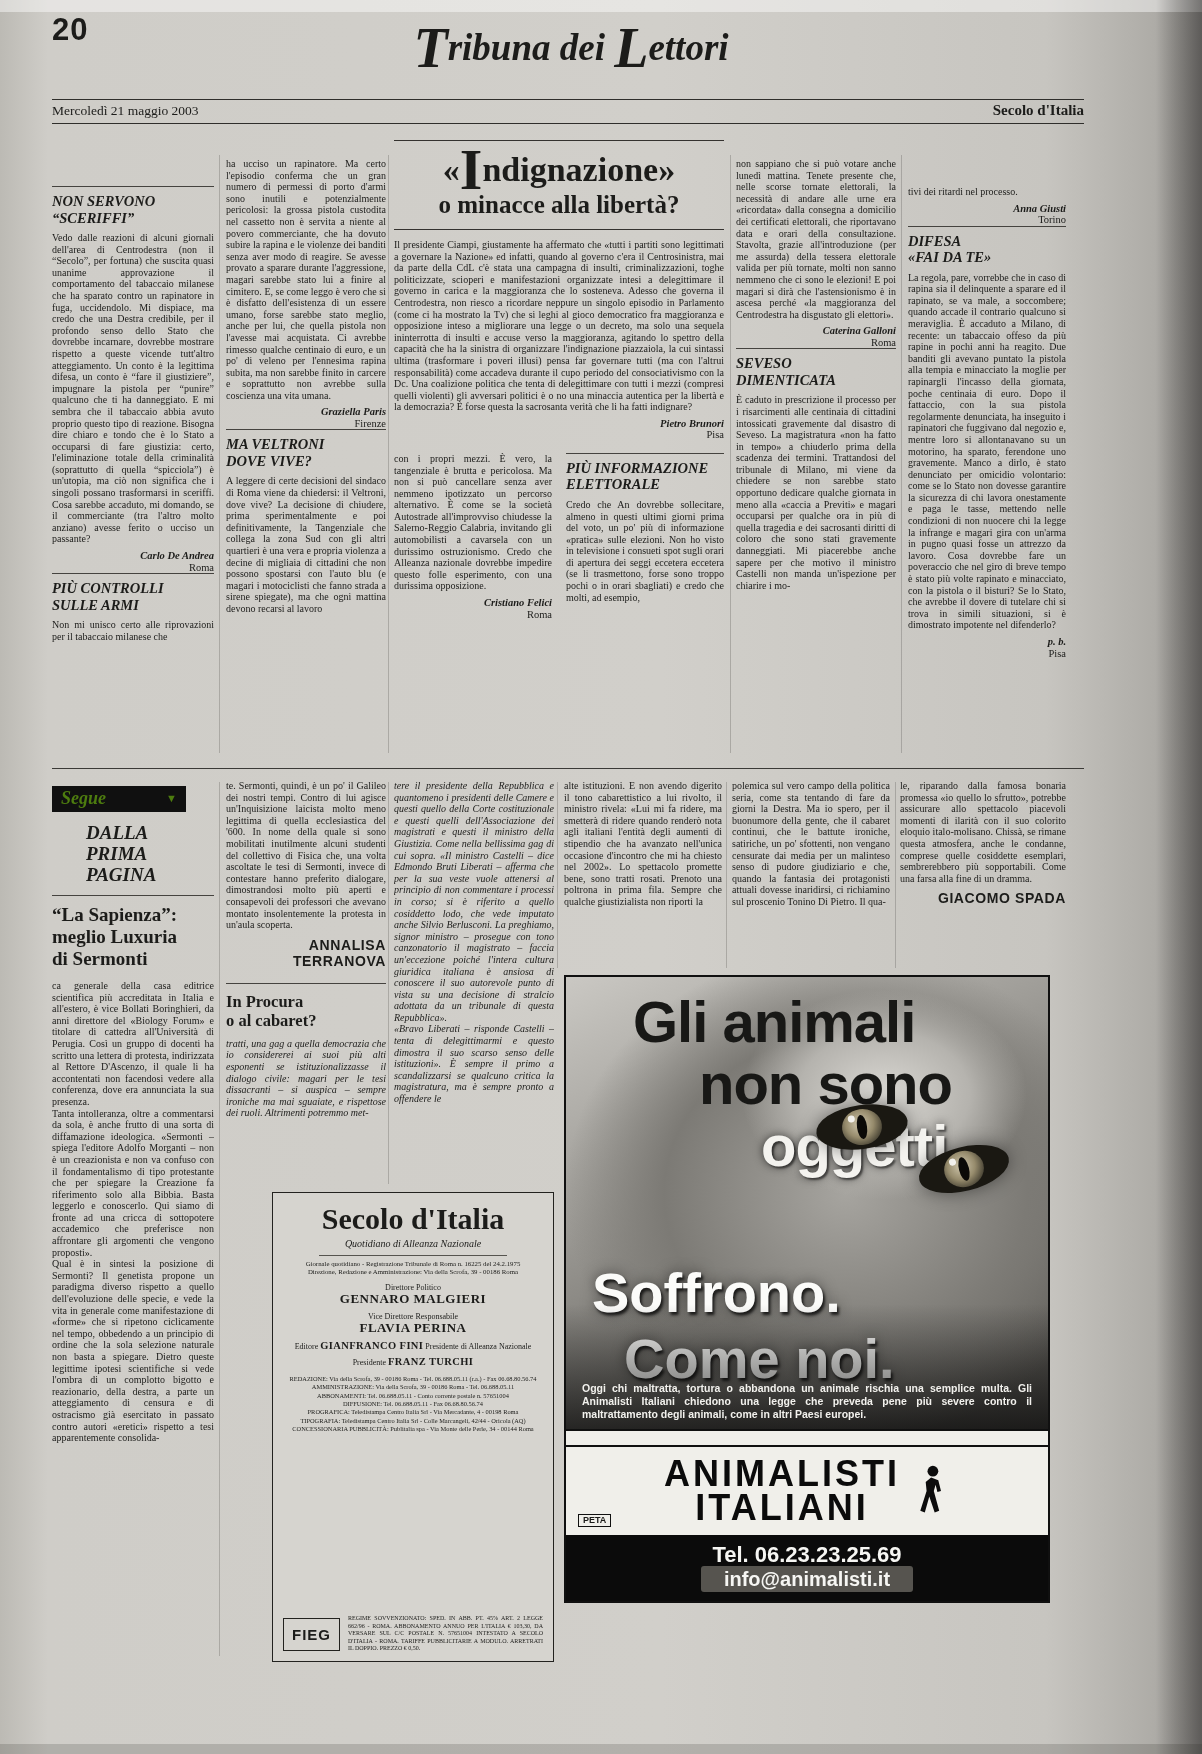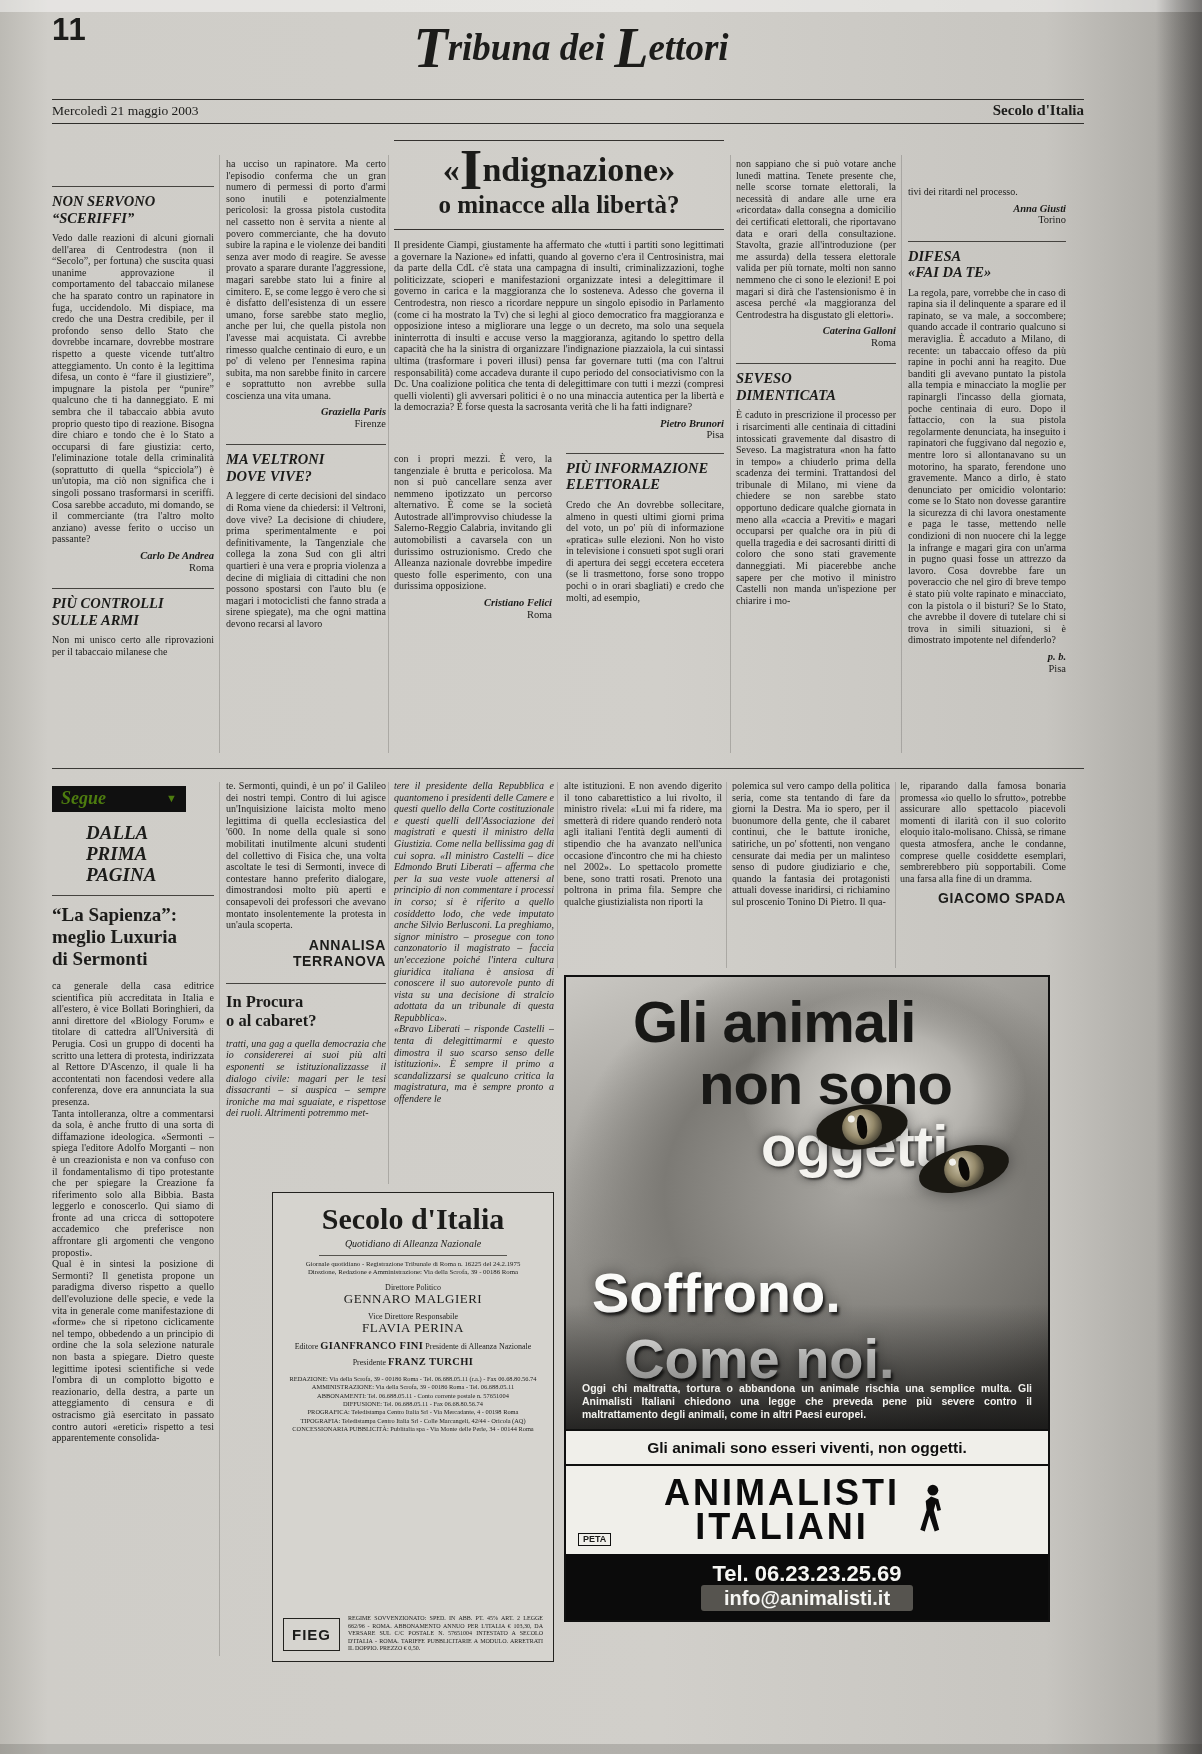--- a/index.html
+++ b/index.html
@@ -29,21 +29,21 @@
   #l-col1 { left:52px;  top:186px; width:162px; height:578px; }
   #l-col2 { left:226px; top:158px; width:160px; height:606px; }
   #l-center{ left:394px; top:140px; width:330px; height:624px; }
   #l-col4 { left:736px; top:158px; width:160px; height:606px; }
   #l-col5 { left:908px; top:186px; width:158px; height:578px; }
 
   .body { font-size:10px; line-height:11.6px; text-align:justify; white-space:pre-line; }
   .italic { font-style:italic; }
   .lethead { font-style:italic; font-weight:bold; font-size:14.5px; line-height:16.5px; white-space:pre-line;
     border-top:1px solid #45433f; padding-top:6px; margin-bottom:6px; }
-  .followup { margin-top:15px; }
+  .followup { }
   .sig { margin-top:5px; text-align:right; font-size:10.5px; line-height:11.5px; }
   .sig .name { font-weight:bold; font-style:italic; }
   .sig .place { display:block; }
 
   .bighead { border-top:1.5px solid #34322f; border-bottom:1.5px solid #34322f; text-align:center; padding:8px 0 10px; font-weight:bold; }
   .bh1 { font-size:34px; line-height:42px; }
   .bigcap { font-size:58px; line-height:42px; vertical-align:-8px; }
   .bh2 { font-size:25px; line-height:28px; }
   .widebody { margin-top:9px; }
   .subcols { display:flex; gap:14px; margin-top:12px; }
@@ -70,21 +70,21 @@
   .protitle { font-weight:bold; font-size:16.5px; line-height:19px; white-space:pre-line; margin:14px 0 8px; border-top:1px solid #45433f; padding-top:8px; }
 
   
   .mbox { position:absolute; left:272px; top:1192px; width:282px; height:470px; border:1.5px solid #23221f; background:#d6d4cf;
     display:flex; flex-direction:column; align-items:center; padding:10px 10px 8px; text-align:center; }
   .mb-title { font-weight:bold; font-size:30px; line-height:1.05; }
   .mb-sub { font-size:10px; font-style:italic; margin-top:3px; }
   .mb-rule { width:72%; height:1px; background:#56544f; margin:6px auto 4px; }
   .mb-reg { font-size:6.8px; line-height:8.6px; white-space:pre-line; }
   .mb-role { font-size:8px; margin-top:6px; }
-  .mb-name { font-weight:normal; font-size:13px; line-height:14px; letter-spacing:.5px; }
+  .mb-name { font-weight:bold; font-size:13px; line-height:14px; letter-spacing:.5px; }
   .mb-line { font-size:8px; margin-top:5px; }
   .mb-line b { font-size:10.5px; letter-spacing:.4px; }
   .mb-small { flex:1; margin-top:8px; font-size:6.4px; line-height:8.4px; white-space:pre-line; }
   .mb-bottomrow { display:flex; align-items:center; gap:8px; width:100%; margin-top:6px; }
   .fieg { border:1.5px solid #23221f; padding:7px 8px; font-family:"Liberation Sans","DejaVu Sans",sans-serif; font-weight:bold; font-size:15px; letter-spacing:1px; }
   .mb-bottom { flex:1; font-size:6px; line-height:7.6px; text-align:justify; }
 
   
   .ad { position:absolute; left:564px; top:975px; width:486px; border:2px solid #101010; background:#e9e8e3; }
   .ad-photo { position:relative; height:452px; overflow:hidden;
@@ -123,21 +123,21 @@
   .ad-telbar .email { background:#56544f; padding:3px 23px; border-radius:3px; font-size:20px; }
 </style>
 </head>
 <body>
 
 <div class="page">
   <div class="edge-top"></div>
   <div class="edge-right"></div>
   <div class="edge-bottom"></div>
 
-  <div class="pagenum">11</div>
+  <div class="pagenum">20</div>
   <div class="masthead">
     <span class="cap">T</span><span class="rest">ribuna dei </span><span class="cap">L</span><span class="rest">ettori</span>
   </div>
   <div class="hrule r1"></div>
   <div class="daterow">
     <span class="date">Mercoledì 21 maggio 2003</span>
     <span class="pub">Secolo d'Italia</span>
   </div>
   <div class="hrule r2"></div>
 
@@ -333,21 +333,20 @@
           <div class="iris">
             <div class="pupil"></div>
             <div class="glint"></div>
           </div>
         </div>
       <div class="ad-s1">Soffrono.</div>
       <div class="ad-s2">Come noi.</div>
       <p class="ad-para">Oggi chi maltratta, tortura o abbandona un animale rischia una semplice multa. Gli Animalisti Italiani chiedono una legge che preveda pene più severe contro il maltrattamento degli animali, come in altri Paesi europei.</p>
     </div>
     <div class="ad-banner">
-      <div>Gli animali sono esseri viventi, non oggetti.</div>
     </div>
     <div class="ad-logorow">
       <span class="peta">PETA</span>
       <div class="ad-logotext">
         <div>ANIMALISTI</div>
         <div>ITALIANI</div>
       </div>
       <span class="walker">
         <svg viewBox="0 0 40 60" width="36" height="54" aria-hidden="true">
           <circle cx="21" cy="8" r="6"></circle>

